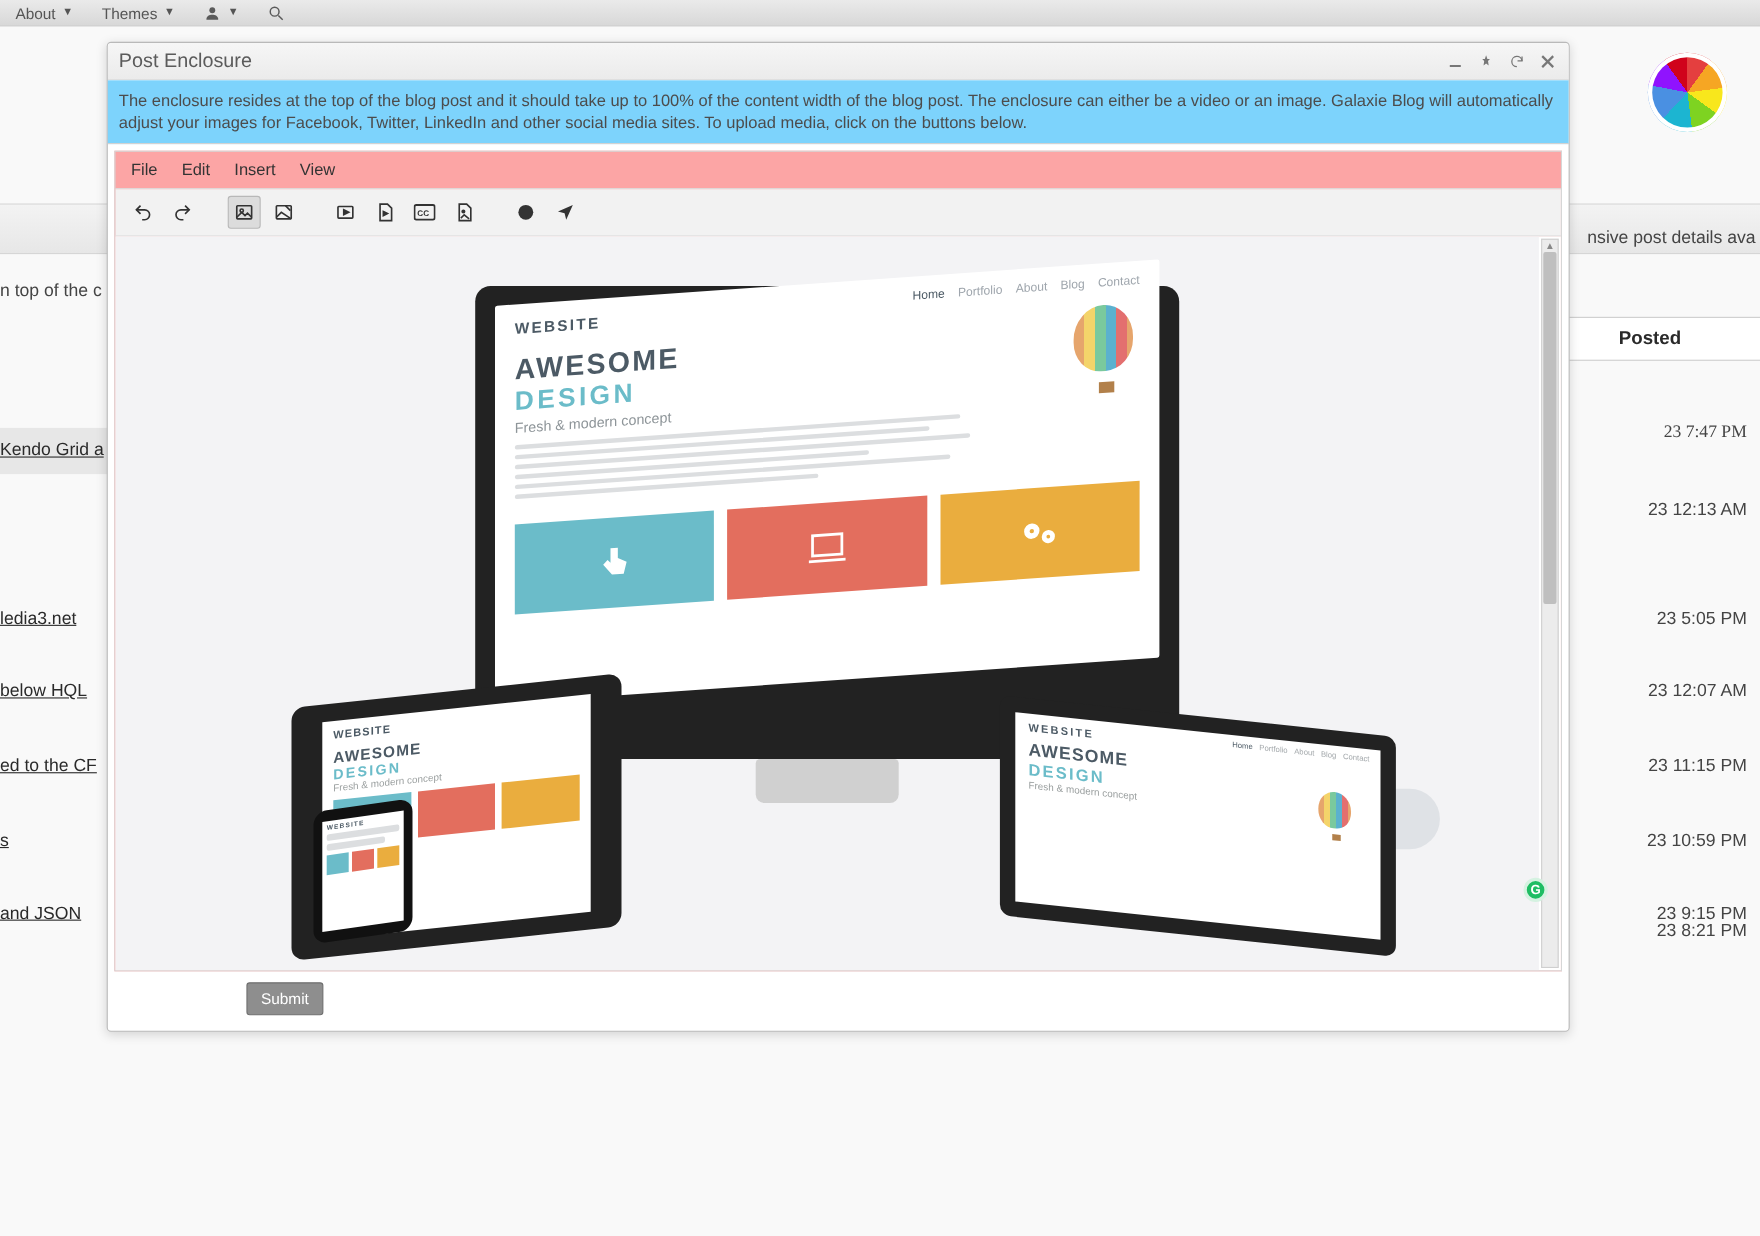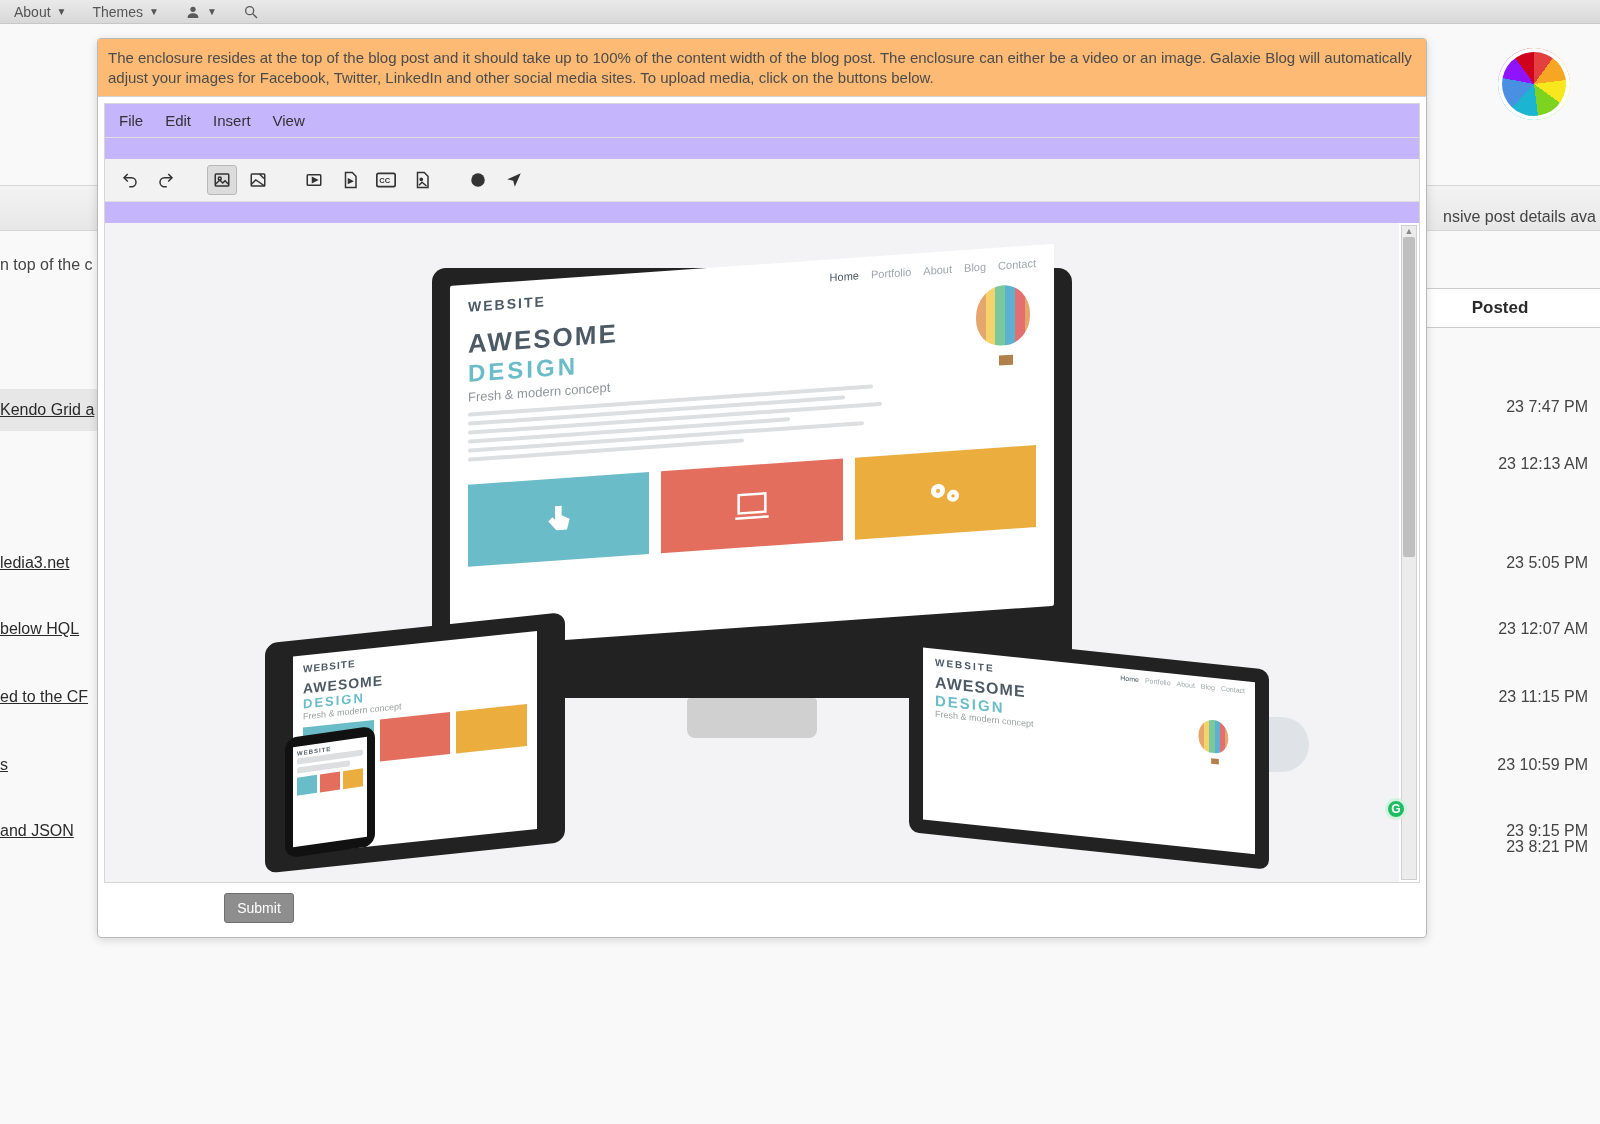--- a/index.html
+++ b/index.html
@@ -71,32 +71,31 @@
     .dialog-title { font-size: 18px; color: #5b5b5b; flex: 1; }
     .win-controls { display: flex; gap: 10px; color: #777; }
     .win-btn { cursor:pointer; display:inline-flex; width:18px; height:18px; align-items:center; justify-content:center; }
 
     .help-text {
       padding: 9px 10px;
       font-size: 15px;
       color: #4c4c4c;
       line-height: 1.3;
       border-bottom: 1px solid #d2d2d2;
-      background:#fdba74;
+      background:#7dd3fc;
     }
 
     
     .editor {
       flex:1;
       display:flex;
       flex-direction:column;
-      background:#c4b5fd;
+      background:#fca5a5;
       margin: 6px 6px 0 6px;
       border:1px solid #d6d6d6;
-      gap:21px;
     }
     .menu-bar {
       display:flex;
       gap:22px;
       padding: 8px 14px;
       font-size:15px;
       color:#333;
       border-bottom:1px solid #ddd;
     }
     .menu-bar span { cursor:pointer; }
@@ -250,35 +249,62 @@
 </div>
 
 <div class="brand-logo"></div>
 
 <div class="bg-band one"></div>
 <span class="bg-text-left" style="top:208px;margin-top:48px;">n top of the c</span>
 <span class="bg-text-right" style="top:208px; right:4px;">nsive post details ava</span>
 <div class="posted-header">Posted</div>
 
 <span class="post-row-left" style="top:389px; background:#e7e7e7; padding:12px 6px 12px 0;">Kendo Grid a</span>
-<span class="post-row-right" style="top:398px;">23 7:47 PM</span>
+<span class="post-row-right" style="top:384px;font-family:Liberation Serif, serif;">23 7:47 PM</span>
 <span class="post-row-right" style="top:455px;">23 12:13 AM</span>
 <span class="post-row-left" style="top:554px;">ledia3.net</span>
 <span class="post-row-right" style="top:554px;">23 5:05 PM</span>
 <span class="post-row-left" style="top:620px;">below HQL</span>
 <span class="post-row-right" style="top:620px;">23 12:07 AM</span>
 <span class="post-row-left" style="top:688px;">ed to the CF</span>
 <span class="post-row-right" style="top:688px;">23 11:15 PM</span>
 <span class="post-row-left" style="top:756px;">s</span>
 <span class="post-row-right" style="top:756px;">23 10:59 PM</span>
 <span class="post-row-left" style="top:822px;">and JSON</span>
 <span class="post-row-right" style="top:822px;">23 9:15 PM</span>
 <span class="post-row-right" style="top:838px;">23 8:21 PM</span>
 
 <div class="dialog">
+  <div class="dialog-titlebar">
+    <span class="dialog-title">Post Enclosure</span>
+    <div class="win-controls">
+      <span class="win-btn">
+          <svg width="14" height="14" viewBox="0 0 14 14">
+            <line x1="2" y1="11" x2="12" y2="11" stroke="#777" stroke-width="2"></line>
+          </svg>
+        </span>
+      <span class="win-btn">
+          <svg width="14" height="14" viewBox="0 0 24 24" fill="#777">
+            <path d="M12 2l2 6h4l-3 3 1 7-4-3-4 3 1-7-3-3h4z"></path>
+          </svg>
+        </span>
+      <span class="win-btn">
+          <svg width="14" height="14" viewBox="0 0 24 24" fill="none" stroke="#777" stroke-width="2">
+            <path d="M20 11A8 8 0 1 0 12 20"></path>
+            <polyline points="20 4 20 11 13 11"></polyline>
+          </svg>
+        </span>
+      <span class="win-btn">
+          <svg width="14" height="14" viewBox="0 0 14 14" stroke="#777" stroke-width="2">
+            <line x1="2" y1="2" x2="12" y2="12"></line>
+            <line x1="12" y1="2" x2="2" y2="12"></line>
+          </svg>
+        </span>
+    </div>
+  </div>
 
   <div class="help-text">The enclosure resides at the top of the blog post and it should take up to 100% of the content width of the blog post. The enclosure can either be a video or an image. Galaxie Blog will automatically adjust your images for Facebook, Twitter, LinkedIn and other social media sites. To upload media, click on the buttons below.</div>
 
   <div class="editor">
     <div class="menu-bar">
       <span>File</span>
       <span>Edit</span>
       <span>Insert</span>
       <span>View</span>
     </div>

